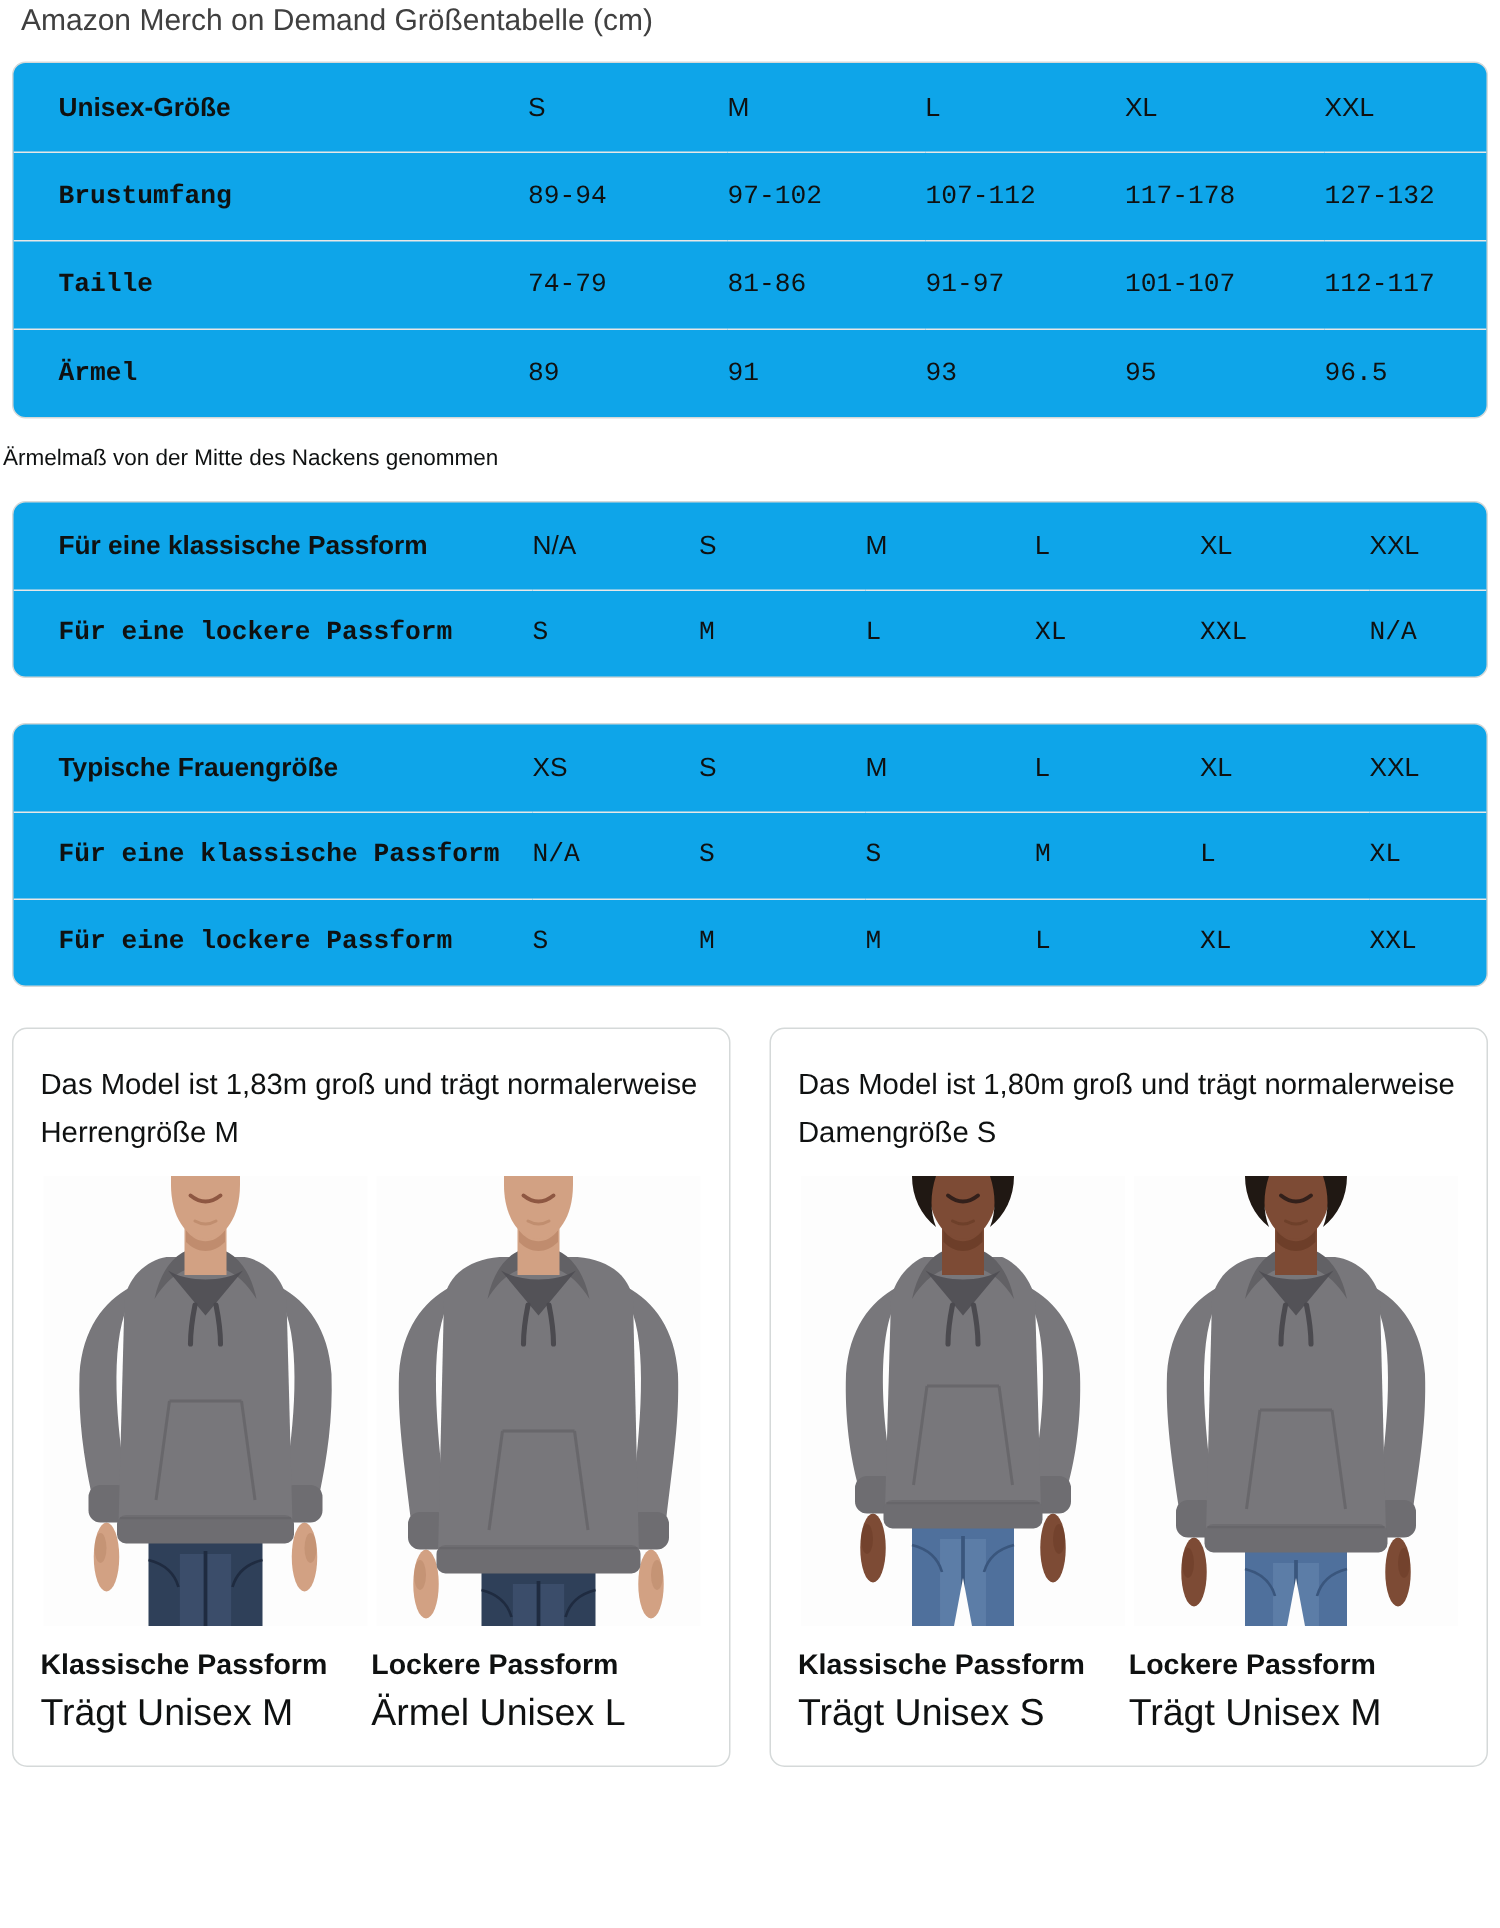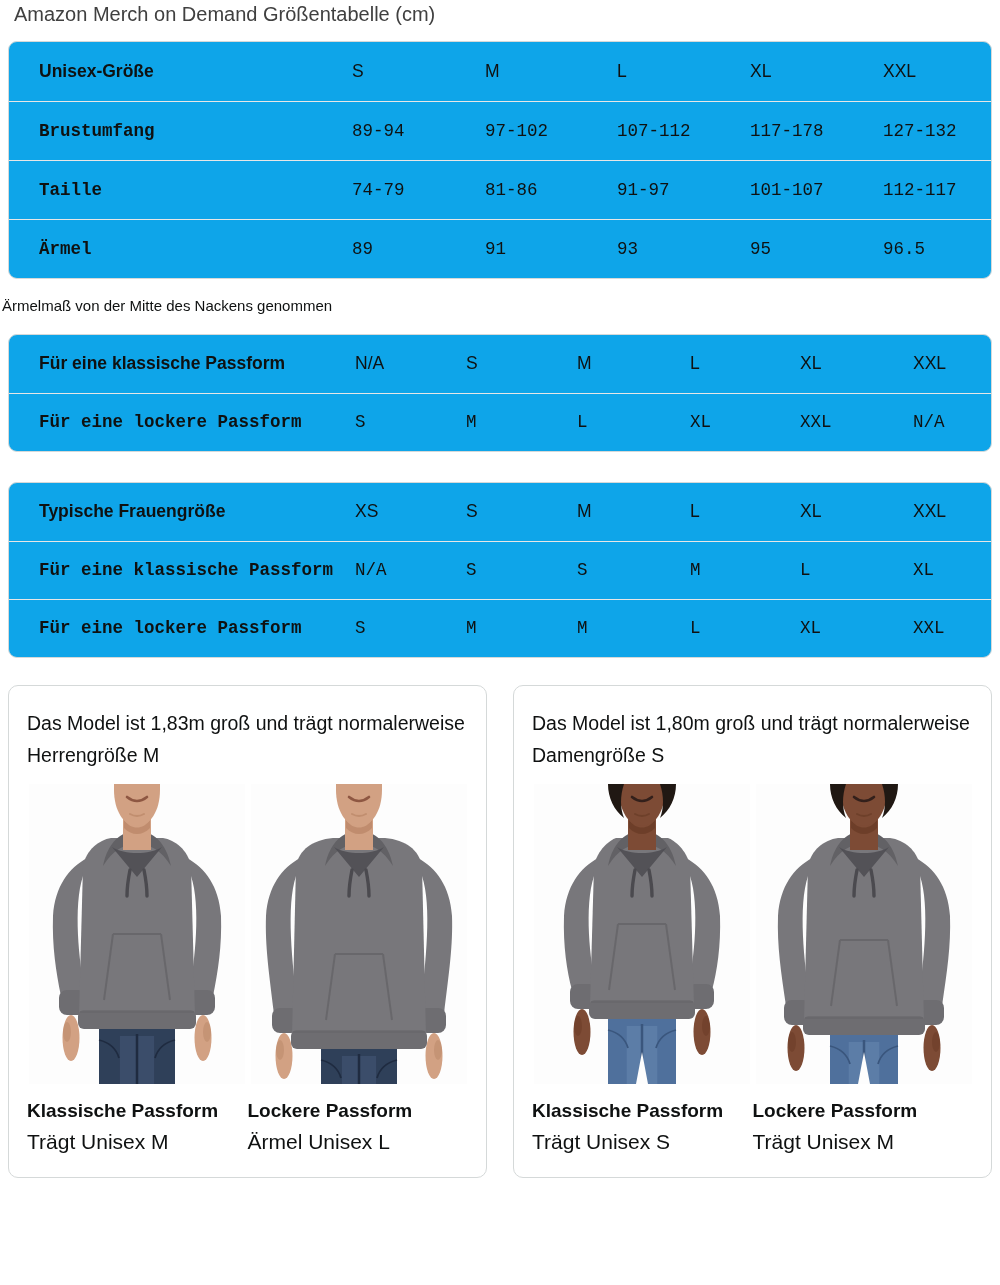--- a/index.html
+++ b/index.html
@@ -47,21 +47,21 @@
     height:493px;
     background:#fff;
   }
   .card-description { font-size:19.5px; line-height:32px; }
   .photos { display:flex; gap:6px; justify-content:center; margin-top:13px; }
   .model-photo { width:216px; height:300px; background:#fdfdfd; }
   .model-photo svg { display:block; }
   .captions { display:flex; margin-top:12px; }
   .caption-col { flex:1; }
   .fit-label { font-weight:700; font-size:19px; line-height:30px; }
-  .size-label { font-size:21px; line-height:32px; }
+  .size-label { font-size:25px; line-height:32px; }
 </style>
 </head>
 <body>
 
 <div class="page">
 
   <h1 class="page-title">Amazon Merch on Demand Größentabelle (cm)</h1>
 
   <div class="table-box first">
     <table>

